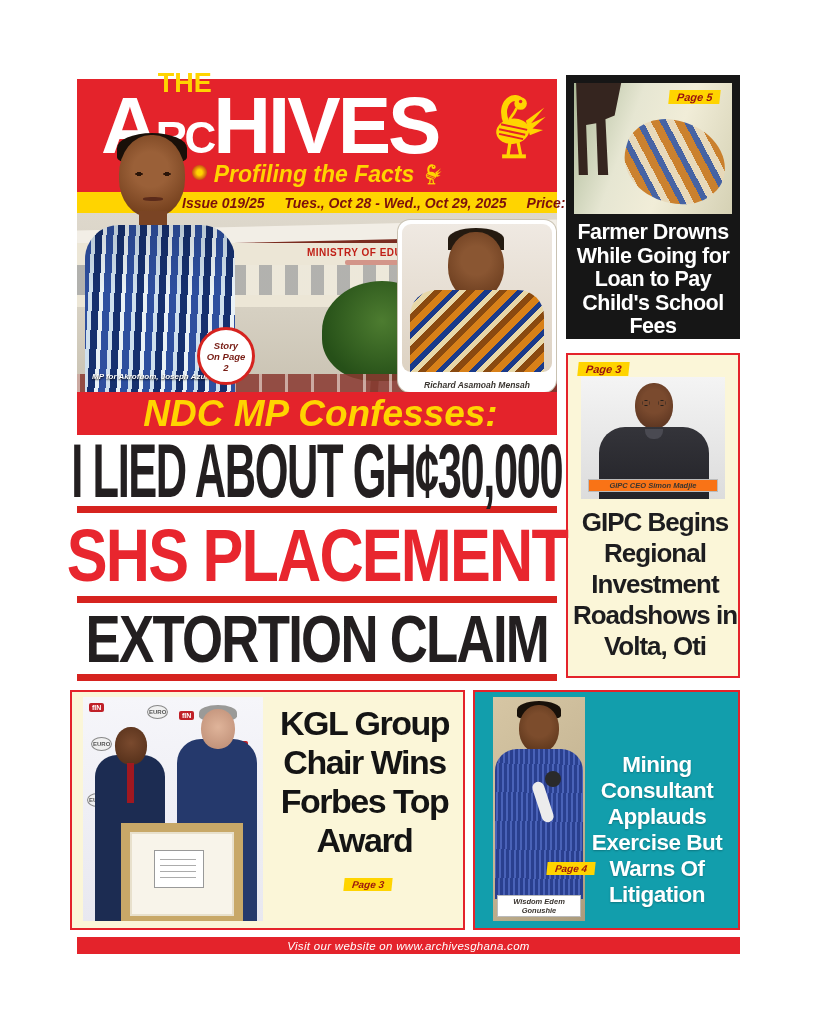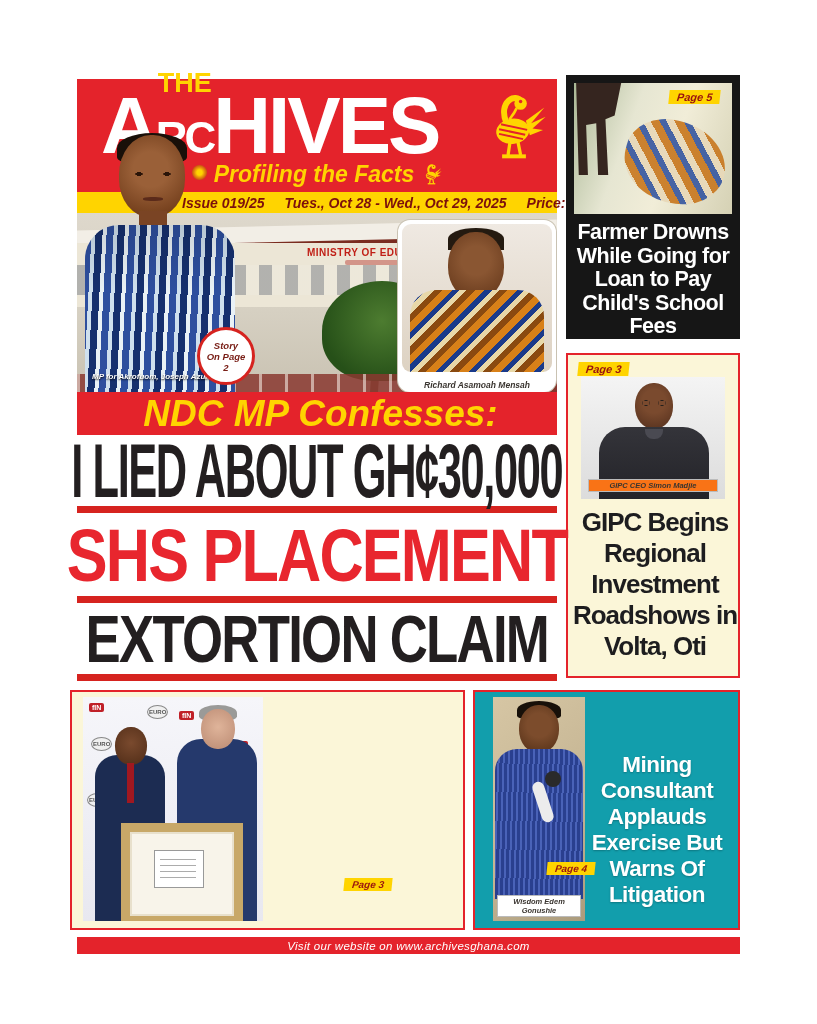--- a/index.html
+++ b/index.html
@@ -319,20 +319,21 @@
       <div class="kg-head1"></div>
       <div class="kg-tie"></div>
       <div class="kg-man2"></div>
       <div class="kg-hair2"></div>
       <div class="kg-head2"></div>
       <div class="kg-frame">
         <div class="kg-cert"></div>
         <div class="kg-certlines"></div>
       </div>
     </div>
+    <div class="kgl-headline">KGL Group Chair Wins Forbes Top Award</div>
     <span class="badge kgl-badge">Page 3</span>
   </div>
 
   <div class="abs mining-box">
     <div class="mining-photo">
       <div class="mn-hair"></div>
       <div class="mn-head"></div>
       <div class="mn-shirt"></div>
       <div class="mn-mic"></div>
       <div class="mn-michead"></div>

